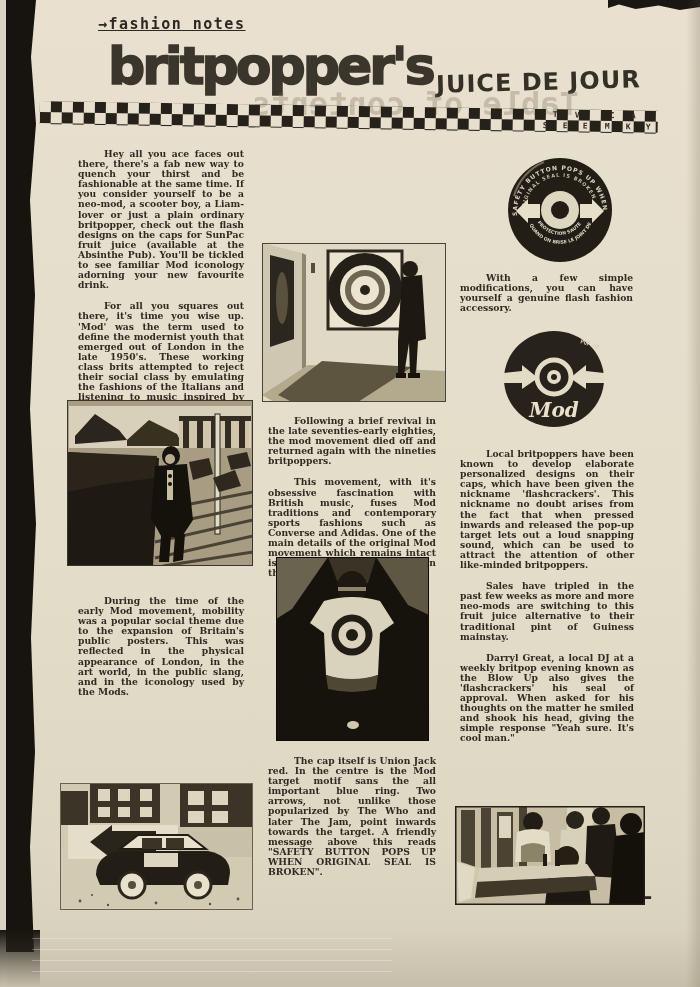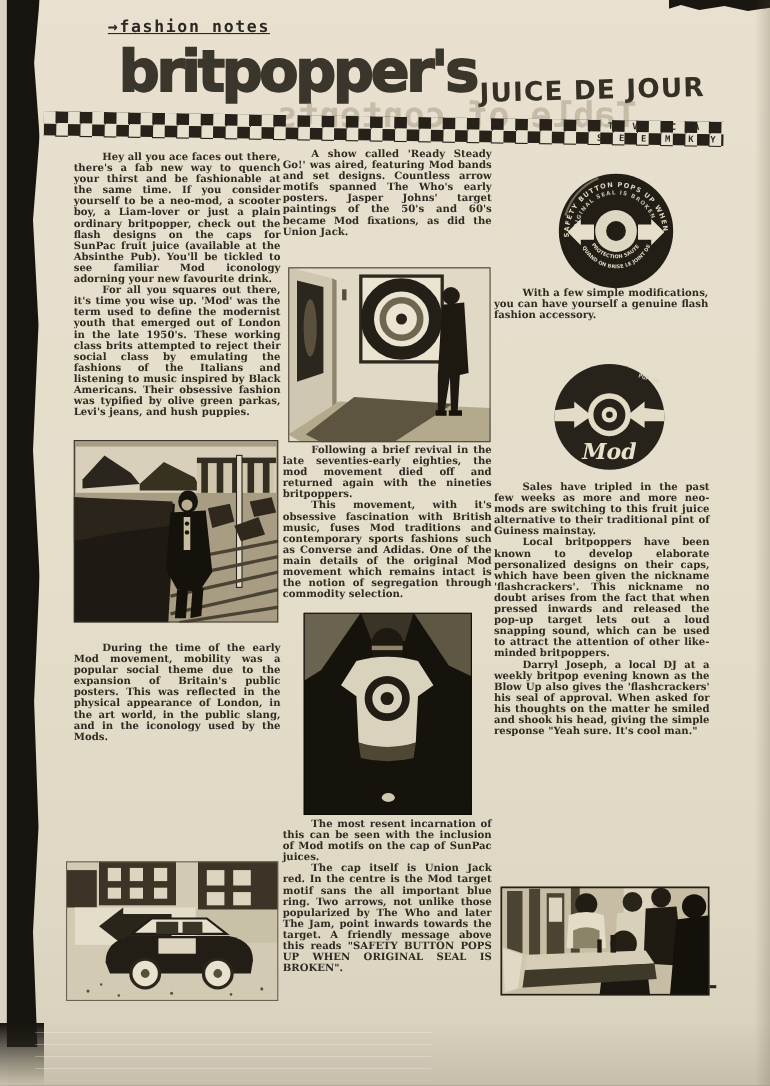--- a/index.html
+++ b/index.html
@@ -33,21 +33,21 @@
          transform:scaleX(-1);z-index:1;}
   .checker{position:absolute;left:40px;top:101px;width:618px;height:23px;z-index:2;
            transform:rotate(0.9deg);transform-origin:left top;
            background:repeating-conic-gradient(#262219 0% 25%, rgba(0,0,0,0) 0% 50%);
            background-size:22px 22px;}
   .ck{position:absolute;font:700 8px/8px "DejaVu Sans Mono",monospace;color:#2e2a20;}
   .ck-r0{top:2px;} .ck-r1{top:13px;}
   
   .col{position:absolute;font:700 9.2px/10.1px "DejaVu Serif",serif;color:#2f2b23;
        text-align:justify;z-index:3;}
-  .col p{margin:0;text-indent:26px;}
+  .col p{margin:11px;text-indent:26px;}
   
   .photo{position:absolute;z-index:3;}
   .photo svg{display:block;}
   .pgnum{position:absolute;left:620px;top:885px;font:700 20px/22px "DejaVu Sans Mono",monospace;
           color:#2b2720;letter-spacing:-1px;}
 </style>
 </head>
 <body>
 
 <div id="zine">
@@ -159,23 +159,20 @@
           <circle cx="48" cy="122" r="1.2"></circle>
           <circle cx="96" cy="120" r="1.4"></circle>
         <circle cx="150" cy="121" r="1.2"></circle>
           <circle cx="178" cy="116" r="1.4"></circle>
           <circle cx="32" cy="112" r="1.1"></circle>
       </g>
       <rect x="0" y="0" width="193" height="127" fill="none" stroke="#6a6250" stroke-width="2"></rect>
     </svg>
   </div>
 
-  <div class="col" style="left:257px;top:136px;width:190px">
-      <p>A show called 'Ready Steady Go!' was aired, featuring Mod bands and set designs.  Countless arrow motifs spanned The Who's early posters.  Jasper Johns' target paintings of the 50's and 60's became Mod fixations, as did the Union Jack.</p>
-    </div>
 
   <div class="photo" style="left:262px;top:243px">
     <svg width="184" height="159" viewBox="0 0 184 159">
       <rect width="184" height="159" fill="#e0d9c6"></rect>
       <polygon points="0,0 40,10 40,126 0,152" fill="#cfc7b1"></polygon>
       <polygon points="8,12 32,18 32,96 8,104" fill="#2c271e"></polygon>
       <ellipse cx="20" cy="55" rx="6" ry="26" fill="#59513d"></ellipse>
       <polygon points="40,10 44,12 44,124 40,126" fill="#8d856c"></polygon>
       <rect x="49" y="20" width="4" height="10" fill="#554e3b"></rect>
 
@@ -213,21 +210,20 @@
       <path d="M48,44 Q76,36 104,44 L118,66 L104,76 L102,118 Q76,128 50,118 L48,76 L34,66 Z" fill="#d9d2bc"></path>
       <circle cx="76" cy="78" r="17" fill="none" stroke="#221d14" stroke-width="7"></circle>
       <circle cx="76" cy="78" r="6" fill="#221d14"></circle>
       <path d="M50,118 Q76,126 102,118 L100,132 Q76,138 52,132 Z" fill="#4e4734"></path>
       <ellipse cx="77" cy="168" rx="6" ry="4" fill="#cfc8b1"></ellipse>
       <rect x="0" y="0" width="153" height="184" fill="none" stroke="#0d0b07" stroke-width="2"></rect>
     </svg>
   </div>
 
   <div class="col" style="left:257px;top:745px;width:190px">
-      <p>The most resent incarnation of this can be seen with the inclusion of Mod motifs on the cap of SunPac juices.</p>
       <p>The cap itself is Union Jack red.  In the centre is the Mod target motif sans the all important blue ring.  Two arrows, not unlike those popularized by The Who and later The Jam, point inwards towards the target.  A friendly message above this reads "SAFETY BUTTON POPS UP WHEN ORIGINAL SEAL IS BROKEN".</p>
     </div>
 
   <div class="photo" style="left:504px;top:156px">
     <svg width="112" height="110" viewBox="0 0 112 110">
       <circle cx="56" cy="54" r="52" fill="#221e16"></circle>
       <path d="M10,40 A52,52 0 0 1 40,6" fill="none" stroke="#a79d82" stroke-width="2" opacity=".6"></path>
       <defs>
         <path id="a1" d="M14,66 A43,43 0 1 1 98,66"></path>
         <path id="a2" d="M22,64 A35,35 0 1 1 90,64"></path>
@@ -264,23 +260,23 @@
         <polygon points="104,46 86,44 86,38 70,51 86,62 86,56 104,56"></polygon>
       </g>
       <circle cx="54" cy="50" r="17" fill="none" stroke="#e2dbc6" stroke-width="5"></circle>
       <circle cx="54" cy="50" r="7" fill="#e2dbc6"></circle>
       <circle cx="54" cy="50" r="3" fill="#27221a"></circle>
       <text x="54" y="90" text-anchor="middle" font-size="20" font-style="italic" font-weight="bold" font-family="DejaVu Serif, serif" fill="#e8e1cc">Mod</text>
     </svg>
   </div>
 
   <div class="col" style="left:449px;top:438px;width:196px">
+      <p>Local britpoppers have been known to develop elaborate personalized designs on their caps, which have been given the nickname 'flashcrackers'.  This nickname no doubt arises from the fact that when pressed inwards and released the pop-up target lets out a loud snapping sound, which can be used to attract the attention of other like-minded britpoppers.</p>
       <p>Sales have tripled in the past few weeks as more and more neo-mods are switching to this fruit juice alternative to their traditional pint of Guiness mainstay.</p>
-      <p>Local britpoppers have been known to develop elaborate personalized designs on their caps, which have been given the nickname 'flashcrackers'.  This nickname no doubt arises from the fact that when pressed inwards and released the pop-up target lets out a loud snapping sound, which can be used to attract the attention of other like-minded britpoppers.</p>
-      <p>Darryl Joseph, a local DJ at a weekly britpop evening known as the Blow Up also gives the 'flashcrackers' his seal of approval. When asked for his thoughts on the matter he smiled and shook his head, giving the simple response "Yeah sure.  It's cool man."</p>
+      <p>Darryl Great, a local DJ at a weekly britpop evening known as the Blow Up also gives the 'flashcrackers' his seal of approval. When asked for his thoughts on the matter he smiled and shook his head, giving the simple response "Yeah sure.  It's cool man."</p>
     </div>
 
   <div class="photo" style="left:455px;top:806px">
     <svg width="190" height="99" viewBox="0 0 190 99">
       <rect width="190" height="99" fill="#c6bda4"></rect>
       <g fill="#4b4433">
         <rect x="6" y="4" width="14" height="70"></rect>
           <rect x="26" y="2" width="10" height="66"></rect>
         <rect x="42" y="6" width="16" height="58"></rect>
           <rect x="64" y="0" width="8" height="60"></rect>

